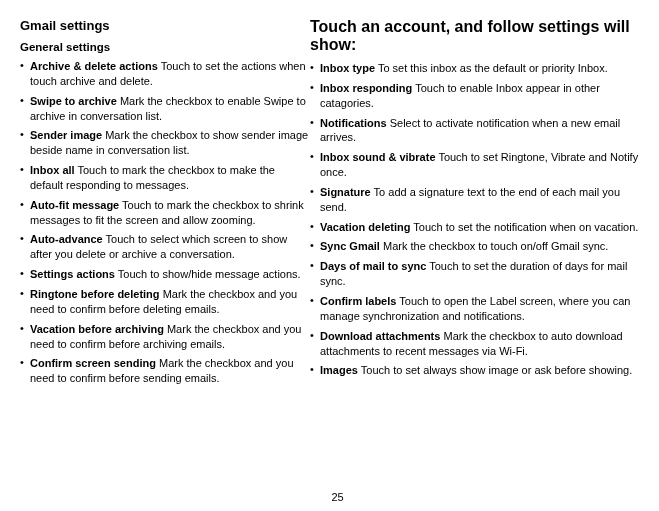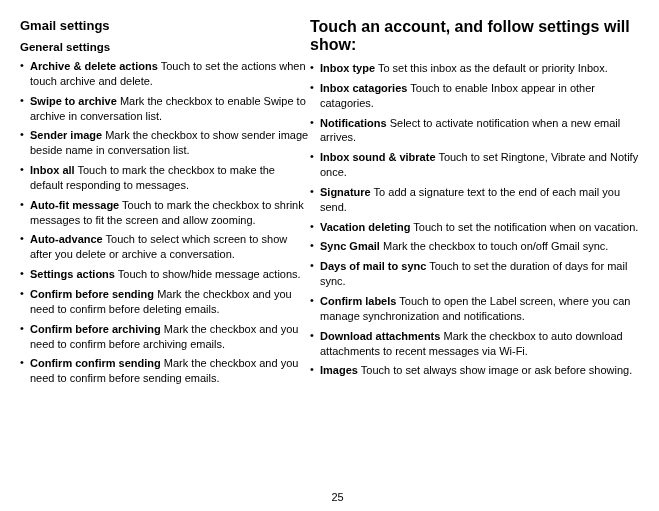--- a/index.html
+++ b/index.html
@@ -132,56 +132,56 @@
       <div class="inline-item">
         <div class="bullet">•</div>
         <div class="item-content">
           <span class="item-term">Settings actions</span>
           <span class="item-desc"> Touch to show/hide message actions.</span>
         </div>
       </div>
       <div class="inline-item">
         <div class="bullet">•</div>
         <div class="item-content">
-          <span class="item-term">Confirm before sending</span>
+          <span class="item-term">Ringtone before deleting</span>
           <span class="item-desc"> Mark the checkbox and you need to confirm before deleting emails.</span>
         </div>
       </div>
       <div class="inline-item">
         <div class="bullet">•</div>
         <div class="item-content">
-          <span class="item-term">Confirm before archiving</span>
+          <span class="item-term">Vacation before archiving</span>
           <span class="item-desc"> Mark the checkbox and you need to confirm before archiving emails.</span>
         </div>
       </div>
       <div class="inline-item">
         <div class="bullet">•</div>
         <div class="item-content">
-          <span class="item-term">Confirm confirm sending</span>
+          <span class="item-term">Confirm screen sending</span>
           <span class="item-desc"> Mark the checkbox and you need to confirm before sending emails.</span>
         </div>
       </div>
     </div>
 
     <div class="col-right">
       <div class="right-title">
         Touch an account, and follow settings will show:
       </div>
 
       <div class="inline-item">
         <div class="bullet">•</div>
         <div class="item-content">
           <span class="item-term">Inbox type</span>
           <span class="item-desc"> To set this inbox as the default or priority Inbox.</span>
         </div>
       </div>
       <div class="inline-item">
         <div class="bullet">•</div>
         <div class="item-content">
-          <span class="item-term">Inbox catagories</span>
+          <span class="item-term">Inbox responding</span>
           <span class="item-desc"> Touch to enable Inbox appear in other catagories.</span>
         </div>
       </div>
       <div class="inline-item">
         <div class="bullet">•</div>
         <div class="item-content">
           <span class="item-term">Notifications</span>
           <span class="item-desc"> Select to activate notification when a new email arrives.</span>
         </div>
       </div>

